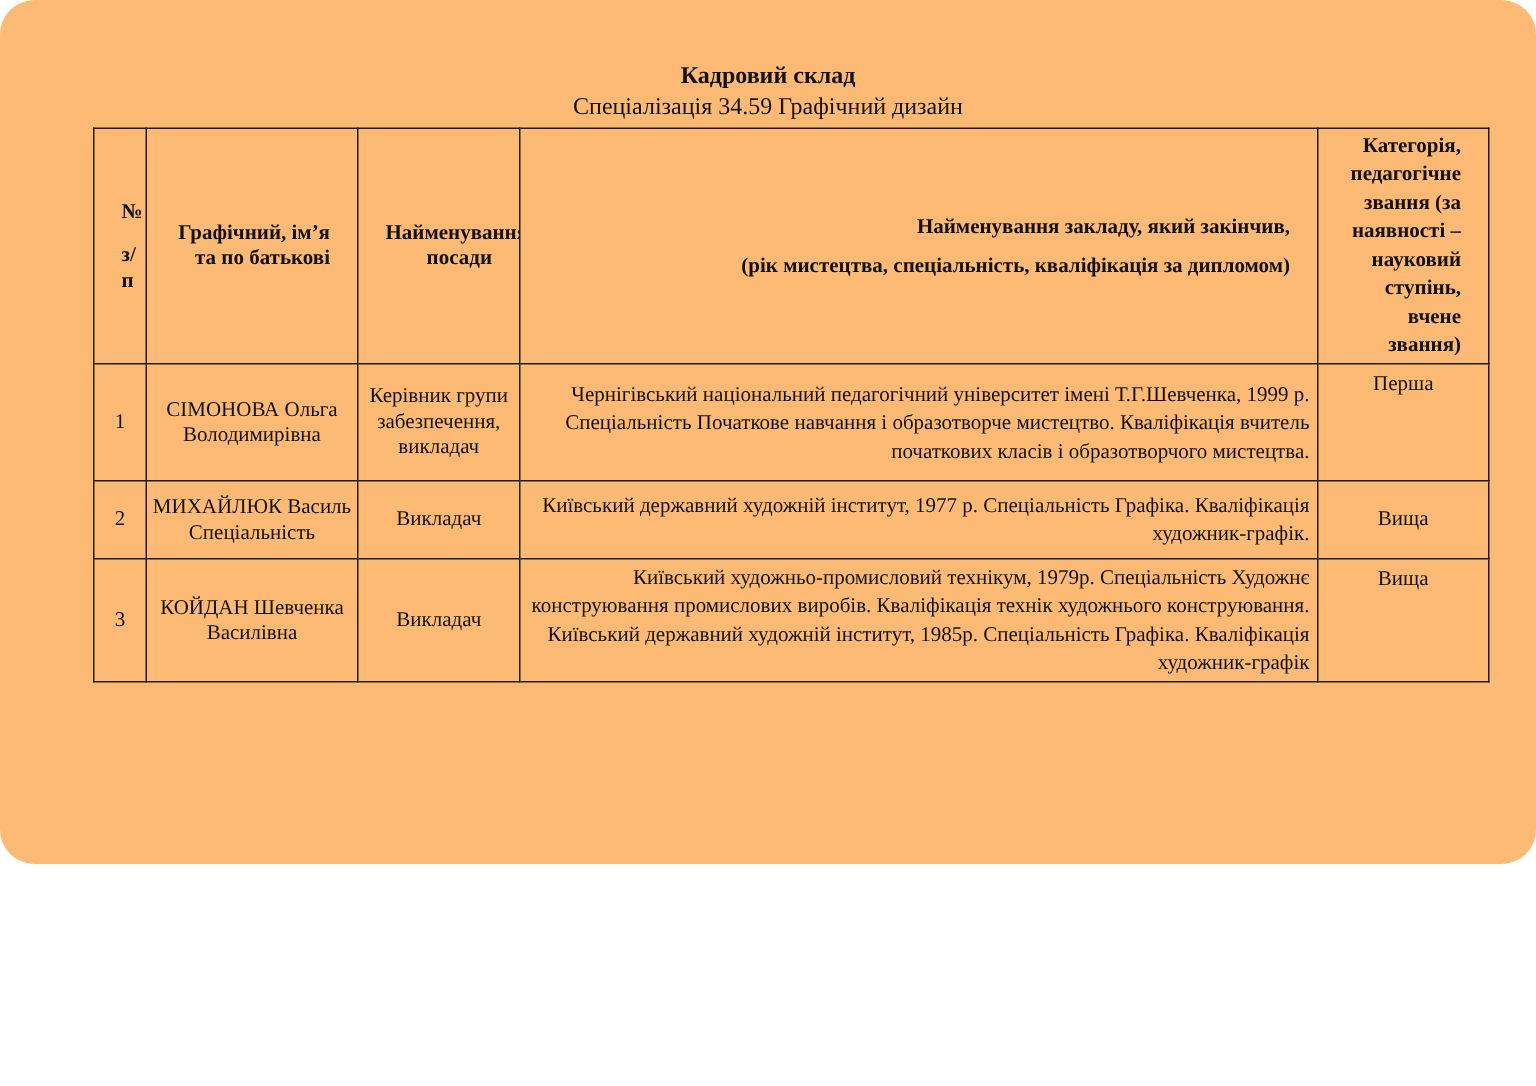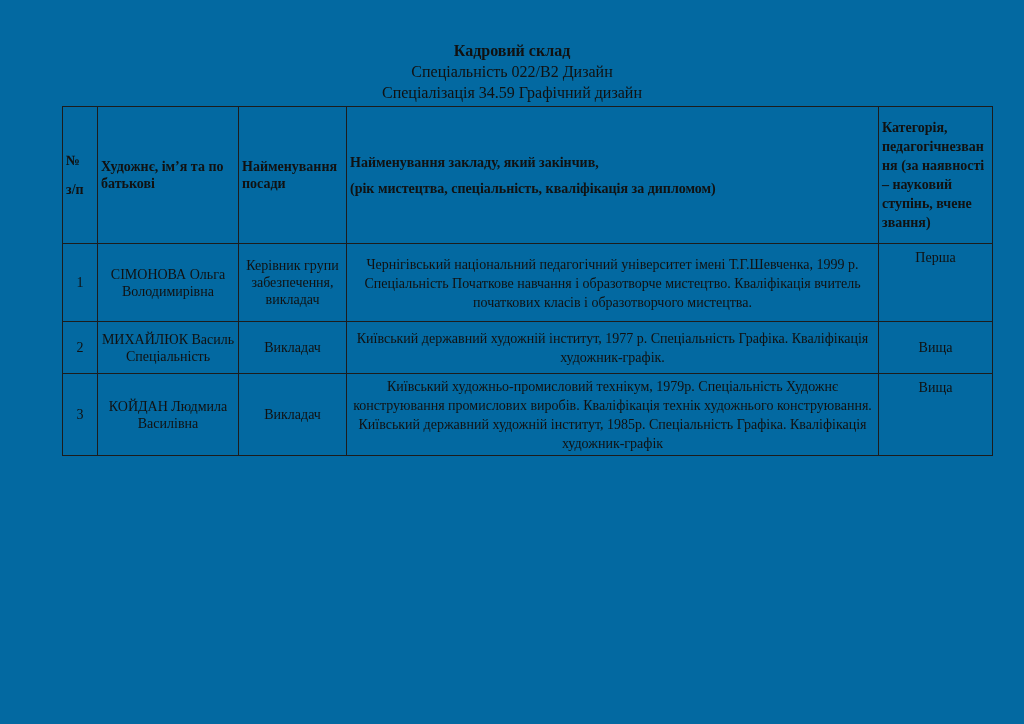--- a/index.html
+++ b/index.html
@@ -7,22 +7,23 @@
   body {
     width: 1024px;
     height: 724px;
     font-family: "Liberation Serif", "DejaVu Serif", serif;
     color: #111111;
     overflow: hidden;
   }
   .doc-page {
     position: relative;
     width: 1024px;
-    height: 724px;
-    background: #0369a1;
+    height: 576px;
+    background: #fdba74;
+    border-radius: 23px;
   }
   .title-block {
     padding-top: 40px;
     text-align: center;
     font-size: 16px;
     line-height: 21px;
   }
   .title-block .main-title { font-weight: bold; }
 
   table.personnel {
@@ -35,70 +36,69 @@
     border: 1.5px solid #1c1c1c;
     font-size: 14px;
     vertical-align: middle;
     overflow: hidden;
   }
   tr.hdr   { height: 137px; }
   tr.row-1 { height: 57px; }
   tr.row-2 { height: 52px; }
   tr.row-3 { height: 75px; }
 
-  th { font-weight: bold; text-align: left; padding: 2px 3px; line-height: 17px; }
+  th { font-weight: bold; text-align: right; padding: 2px 18px; line-height: 17px; }
   th.col-num .num-sign { display: block; margin-bottom: 12px; }
   th.col-institution .inst-line { display: block; }
   th.col-institution .inst-line + .inst-line { margin-top: 9px; }
   th.col-category {
     vertical-align: top;
     padding-top: 2px;
     line-height: 19px;
     overflow-wrap: break-word;
     word-wrap: break-word;
   }
 
   td.cell-num      { text-align: center; line-height: 17px; }
   td.cell-name     { text-align: center; line-height: 17px; padding: 1px 3px; }
   td.cell-position { text-align: center; line-height: 17px; padding: 13px 2px; }
   td.cell-institution {
-    text-align: center;
+    text-align: right;
     vertical-align: top;
     padding: 3px 5px 2px 5px;
     line-height: 19px;
   }
   td.cell-category { text-align: center; line-height: 17px; }
   td.cell-category.v-top { vertical-align: top; padding-top: 5px; }
 </style>
 </head>
 <body>
 
 <div class="doc-page">
 
   <div class="title-block">
     <div class="main-title">Кадровий склад</div>
-    <div>Спеціальність 022/В2 Дизайн</div>
     <div>Спеціалізація 34.59 Графічний дизайн</div>
   </div>
 
   <table class="personnel">
     <colgroup>
       <col style="width:35px">
       <col style="width:141px">
       <col style="width:108px">
       <col style="width:532px">
       <col style="width:114px">
     </colgroup>
     <thead>
       <tr class="hdr">
         <th class="col-num">
           <span class="num-sign">№</span>
           <span class="num-zp">з/п</span>
         </th>
-        <th class="col-name">Художнє, ім’я та по батькові</th>
+        <th class="col-name">Графічний, ім’я та по батькові</th>
         <th class="col-position">Найменування посади</th>
         <th class="col-institution">
           <span class="inst-line">Найменування закладу, який закінчив,</span>
           <span class="inst-line">(рік мистецтва, спеціальність, кваліфікація за дипломом)</span>
         </th>
         <th class="col-category">Категорія, педагогічнезвання (за наявності – науковий ступінь, вчене звання)</th>
       </tr>
     </thead>
     <tbody>
       <tr class="row-1">
@@ -110,21 +110,21 @@
       </tr>
       <tr class="row-2">
         <td class="cell-num">2</td>
         <td class="cell-name">МИХАЙЛЮК Василь Спеціальність</td>
         <td class="cell-position">Викладач</td>
         <td class="cell-institution">Київський державний художній інститут, 1977 р. Спеціальність Графіка. Кваліфікація художник-графік.</td>
         <td class="cell-category">Вища</td>
       </tr>
       <tr class="row-3">
         <td class="cell-num">3</td>
-        <td class="cell-name">КОЙДАН Людмила Василівна</td>
+        <td class="cell-name">КОЙДАН Шевченка Василівна</td>
         <td class="cell-position">Викладач</td>
         <td class="cell-institution">Київський художньо-промисловий технікум, 1979р. Спеціальність Художнє конструювання промислових виробів. Кваліфікація технік художнього конструювання. Київський державний художній інститут, 1985р. Спеціальність Графіка. Кваліфікація художник-графік</td>
         <td class="cell-category v-top">Вища</td>
       </tr>
     </tbody>
   </table>
 
 </div>
 
 </body></html>

